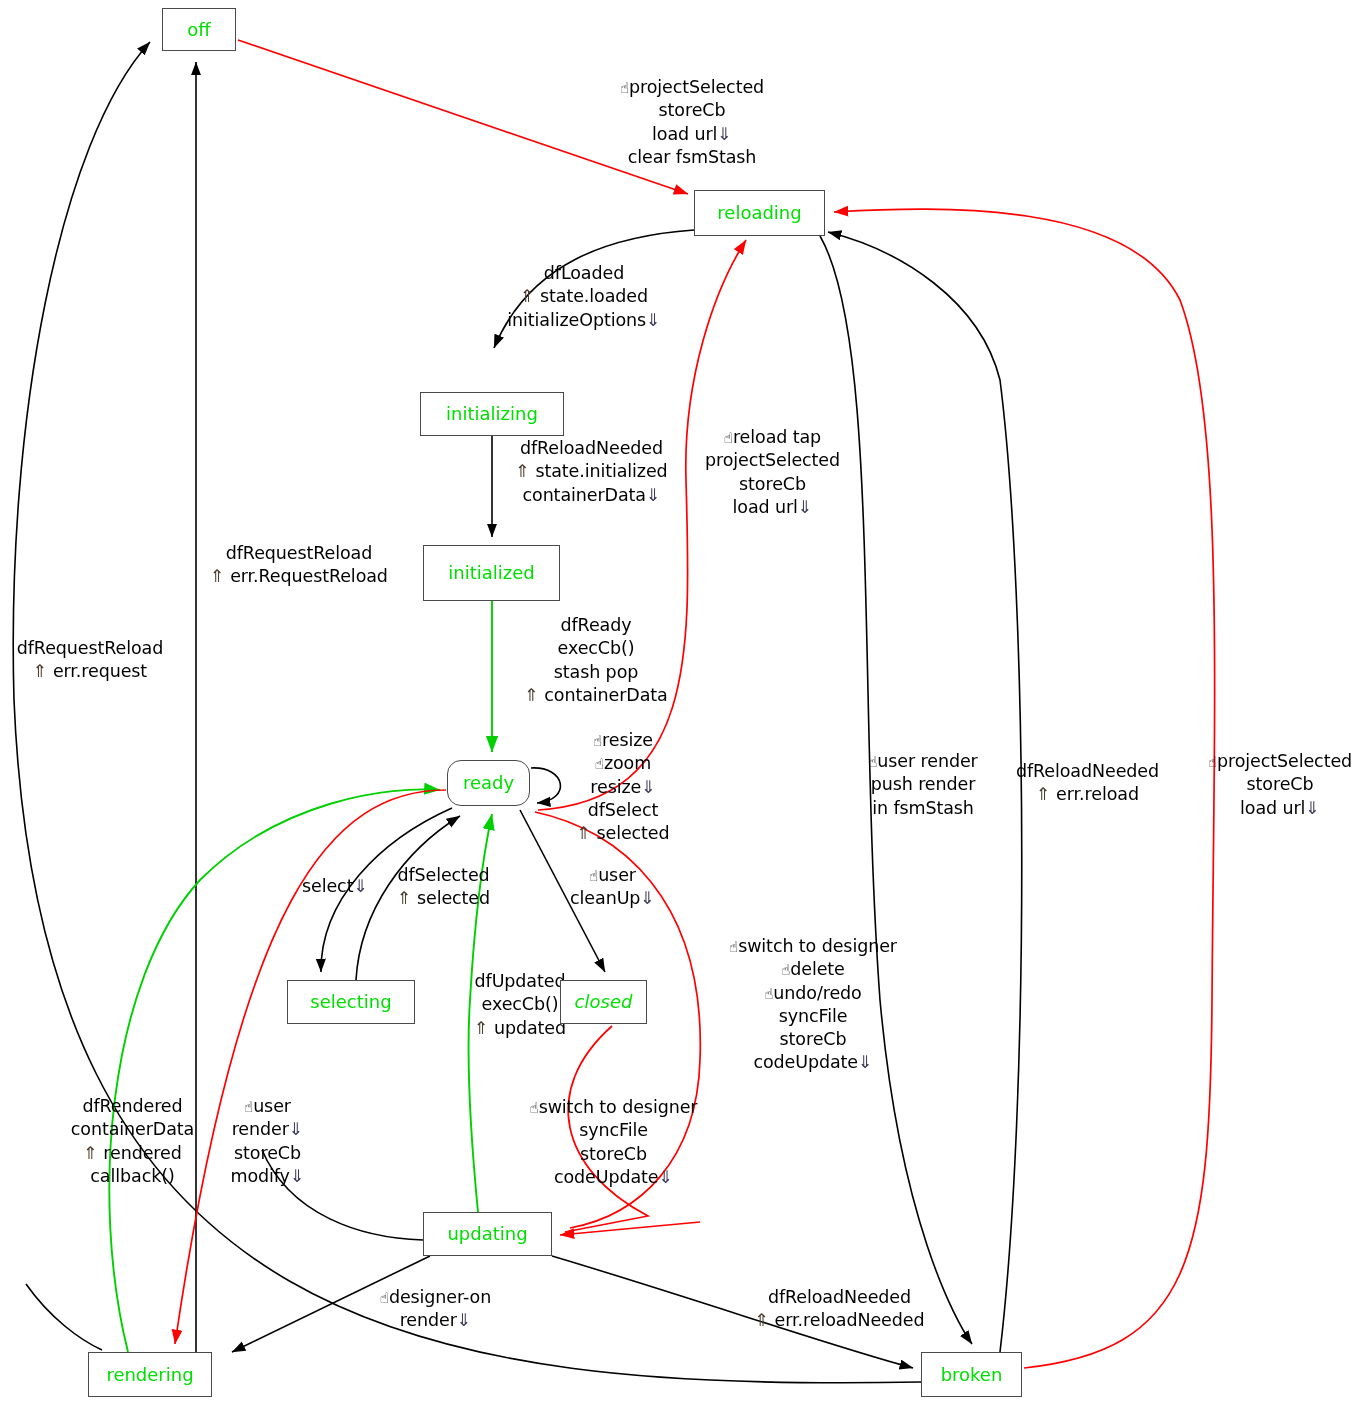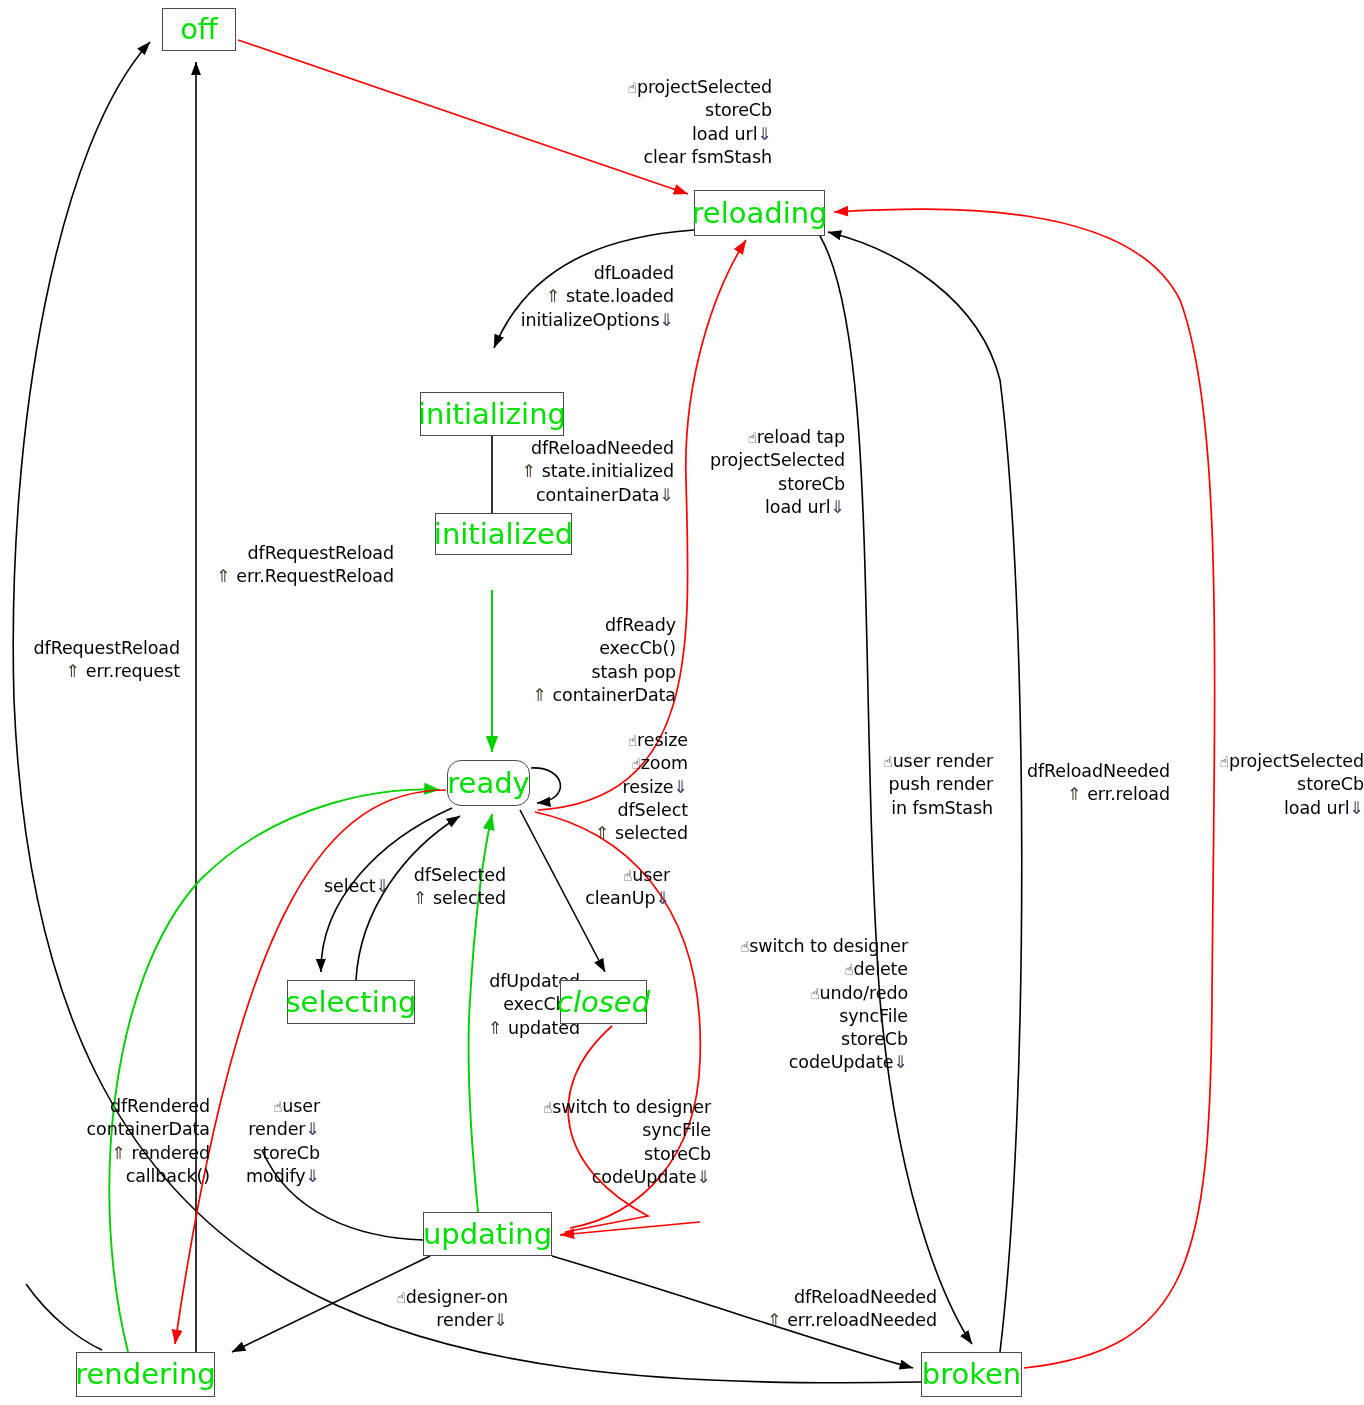--- a/index.html
+++ b/index.html
@@ -21,34 +21,34 @@
     top: 0;
     width: 1364px;
     height: 1405px;
   }
   .state-node {
     position: absolute;
     box-sizing: border-box;
     border: 1.6px solid #4a4a4a;
     background: #ffffff;
     color: #00e000;
-    font-size: 29px;
+    font-size: 18px;
     line-height: 1;
     display: flex;
     align-items: center;
     justify-content: center;
     white-space: nowrap;
     z-index: 5;
   }
   .edge-label {
     position: absolute;
     color: #000000;
     font-size: 17.5px;
     line-height: 1.33;
-    text-align: right;
+    text-align: center;
     white-space: pre;
     z-index: 4;
     letter-spacing: -0.1px;
   }
   .glyph-hand { font-size: 15px; }
   .glyph-up   { color: #4a3a2a; }
   .glyph-down { color: #3a3a5a; }
 </style>
 </head>
 <body>
@@ -122,41 +122,41 @@
   </div>
 
   <div class="state-node" style="left:694px;top:190px;width:131px;height:46px;">
     <span>reloading</span>
   </div>
 
   <div class="state-node" style="left:420px;top:358px;width:144px;height:44px;margin-top:34px;">
     <span>initializing</span>
   </div>
 
-  <div class="state-node" style="left:423px;top:513px;width:137px;height:42px;margin-left:12px;">
+  <div class="state-node" style="left:423px;top:545px;width:137px;height:56px;">
     <span>initialized</span>
   </div>
 
   <div class="state-node" style="left:447px;top:760px;width:83px;height:46px;border-radius:14px;">
     <span>ready</span>
   </div>
 
   <div class="state-node" style="left:287px;top:980px;width:128px;height:44px;">
     <span>selecting</span>
   </div>
 
   <div class="state-node" style="left:560px;top:980px;width:87px;height:44px;font-style:italic;">
     <span>closed</span>
   </div>
 
   <div class="state-node" style="left:423px;top:1212px;width:129px;height:44px;">
     <span>updating</span>
   </div>
 
-  <div class="state-node" style="left:76px;top:1352px;width:139px;height:45px;">
+  <div class="state-node" style="left:88px;top:1352px;width:124px;height:45px;">
     <span>rendering</span>
   </div>
 
   <div class="state-node" style="left:921px;top:1352px;width:101px;height:45px;">
     <span>broken</span>
   </div>
 
   <div id="label-layer">
       <div class="edge-label" style="left: 612px; top: 76px; width: 160px;"><div><span class="glyph-hand">☝</span><span>projectSelected</span></div><div><span>storeCb</span></div><div><span>load url</span><span class="glyph-down">⇓</span></div><div><span>clear fsmStash</span></div></div>
       <div class="edge-label" style="left: 494px; top: 262px; width: 180px;"><div><span>dfLoaded</span></div><div><span class="glyph-up">⇑ </span><span>state.loaded</span></div><div><span>initializeOptions</span><span class="glyph-down">⇓</span></div></div>

